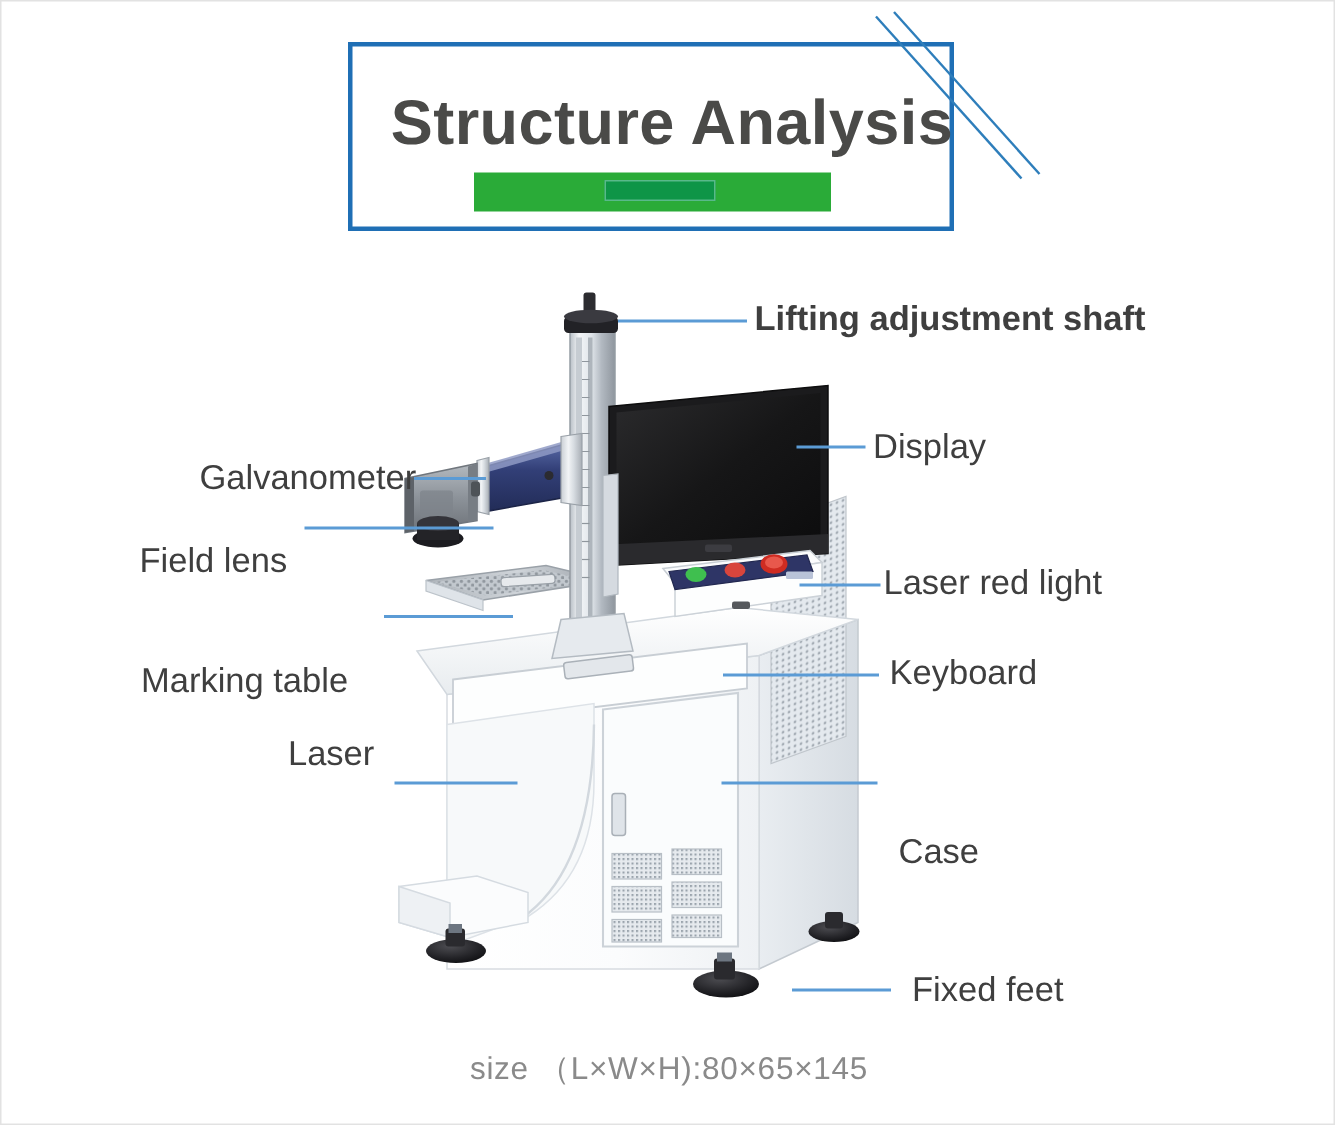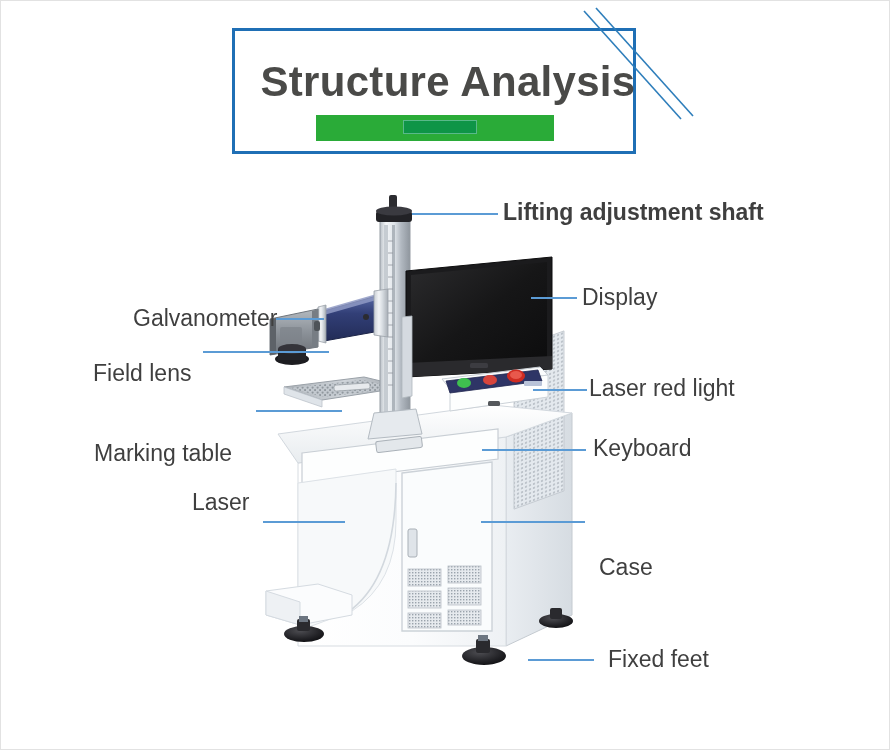--- a/index.html
+++ b/index.html
@@ -353,14 +353,15 @@
   <div class="label right" style="left:592px; top:434px;">
     <span>Keyboard</span><br>
   </div>
 
   <div class="label left" style="left:191px; top:488px;">Laser</div>
 
   <div class="label right" style="left:598px; top:532px;margin-top:21px;">Case</div>
 
   <div class="label right" style="left:607px; top:645px;">Fixed feet</div>
 
+  <div id="size-caption">size （L×W×H):80×65×145</div>
 
 </div>
 
 </body></html>

